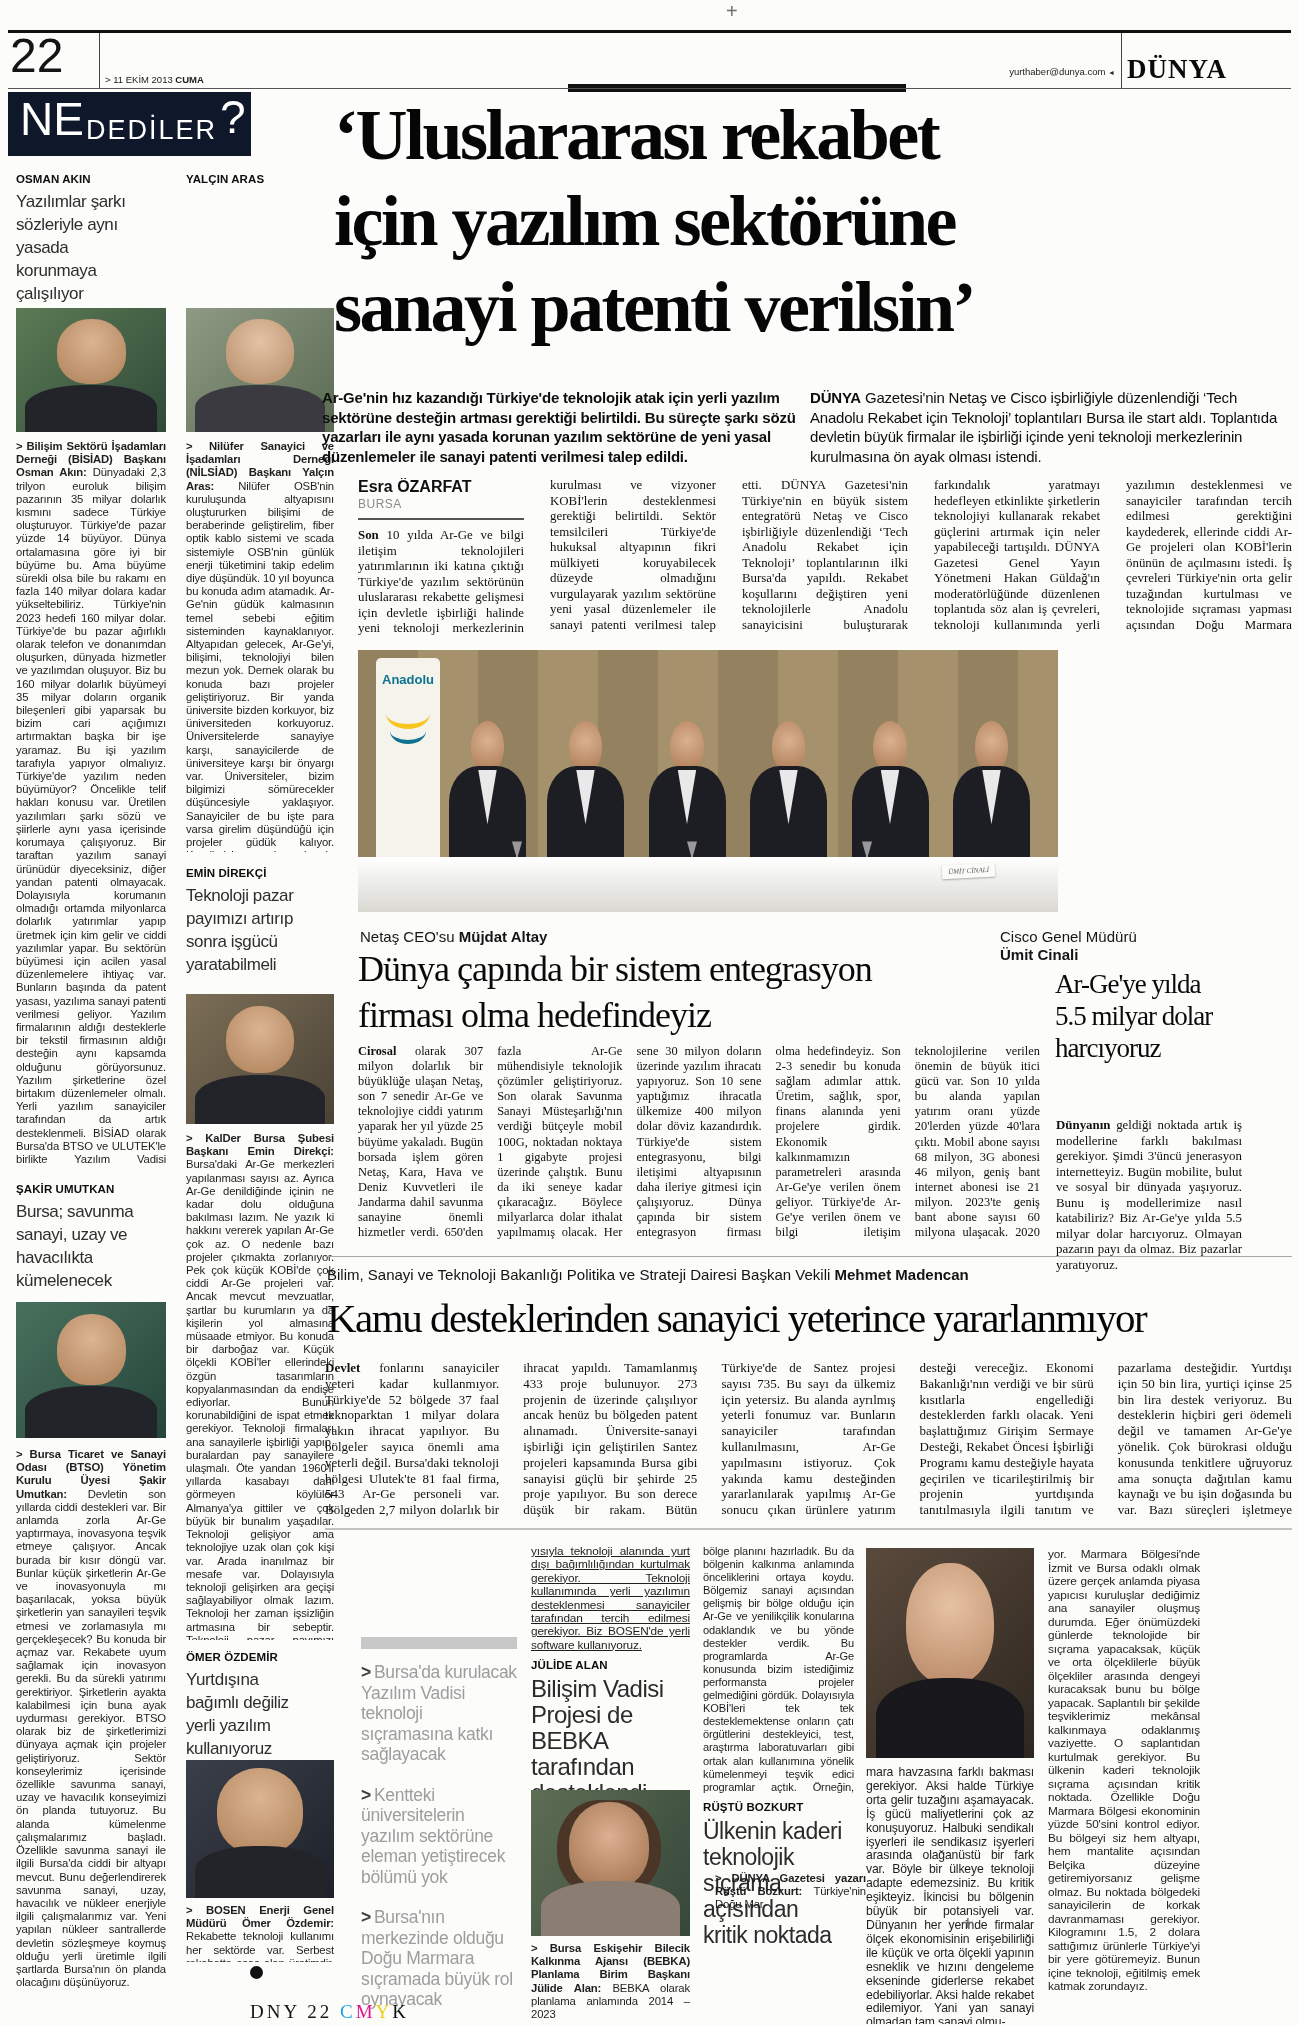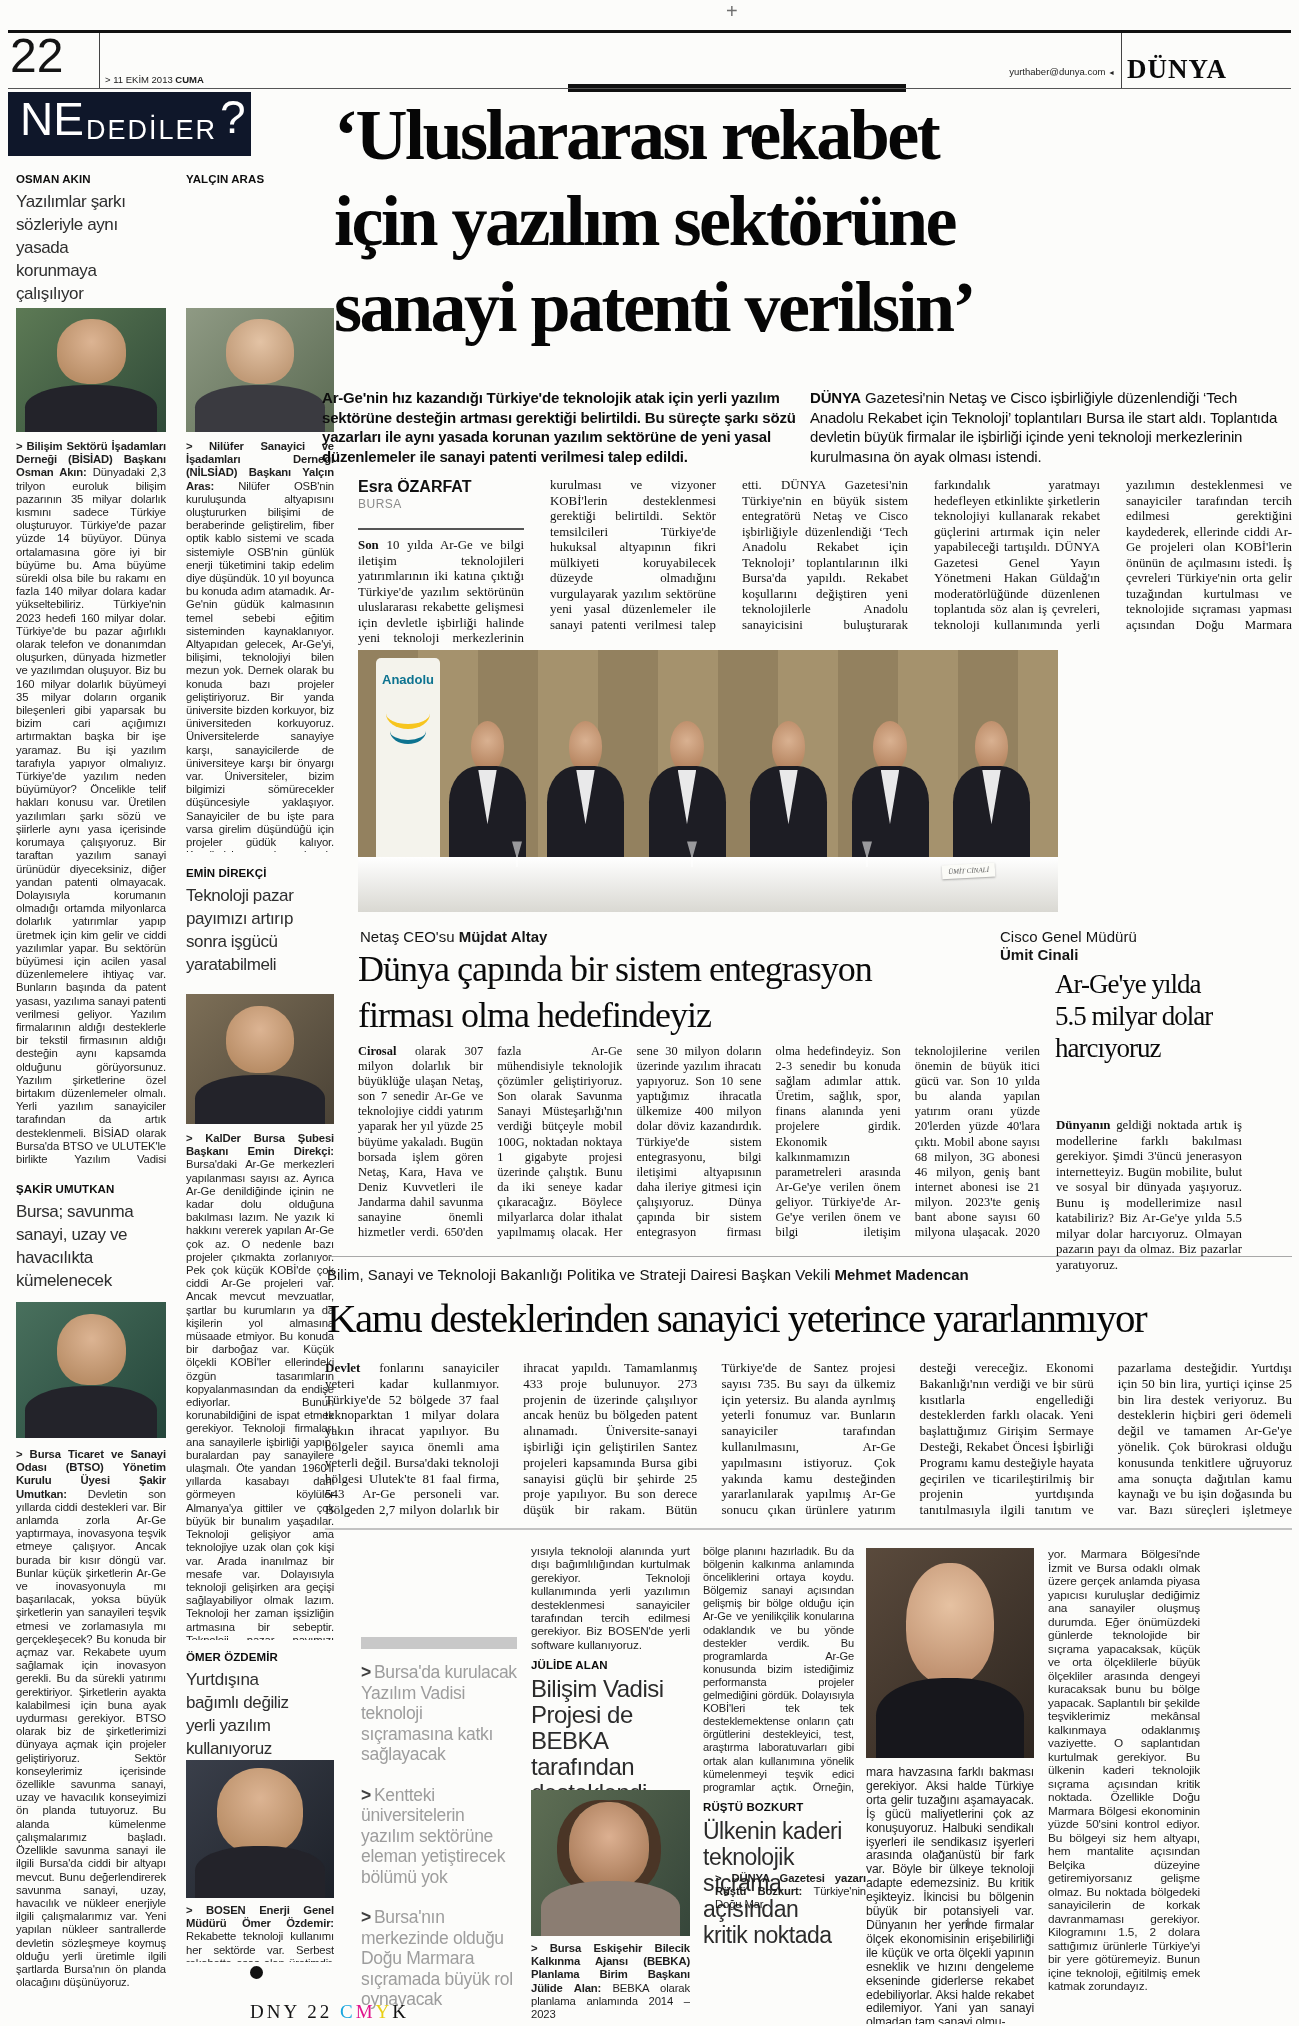--- a/index.html
+++ b/index.html
@@ -13,21 +13,21 @@
            letter-spacing:-0.15px;overflow:hidden;}
   .sb-body b{font-weight:bold;}
   .serif-body{font:12.9px/15.5px "Liberation Serif",serif;color:#101010;text-align:justify;overflow:hidden;}
   .serif-body b{font-weight:bold;}
   .cols5{column-count:5;column-gap:26px;column-fill:auto;}
   .deck{font:15px/19.5px "Liberation Sans",sans-serif;color:#0e0e0e;letter-spacing:-0.2px;overflow:hidden;}
   .main-headline{font:bold 72px/86px "Liberation Serif",serif;letter-spacing:-2.5px;color:#060606;white-space:pre-line;}
   .sec-headline{font:36px/46px "Liberation Serif",serif;letter-spacing:-1px;color:#0a0a0a;white-space:pre-line;}
   .byline-name{font:bold 16px/18px "Liberation Sans",sans-serif;}
   .byline-city{font:12px/16px "Liberation Sans",sans-serif;color:#8a8a8a;letter-spacing:0.5px;}
-  .byline-block{border-bottom:2px solid #555;padding-bottom:16px;margin-bottom:8px;break-inside:avoid;}
+  .byline-block{border-bottom:2px solid #555;padding-bottom:6px;margin-bottom:8px;break-inside:avoid;}
   .portrait{position:absolute;overflow:hidden;background:linear-gradient(135deg,#6c7f6a,#3c4c40);}
   .p-head{position:absolute;width:46%;height:52%;left:27%;top:9%;border-radius:48% 48% 44% 44%;
           background:radial-gradient(circle at 50% 35%,#dcb493,#b98e67 75%);}
   .p-suit{position:absolute;bottom:-2%;left:6%;width:88%;height:40%;border-radius:45% 45% 0 0;background:#23232a;}
   .gray-bullet{font:17.5px/20.5px "Liberation Sans",sans-serif;color:#9d9d9d;letter-spacing:-0.3px;margin-bottom:20px;}
   .gray-bullet .bm{color:#3f3f3f;font-weight:bold;margin-right:3px;}
   .banner{position:absolute;left:8px;top:92px;width:243px;height:64px;background:#0f172a;color:#fff;overflow:hidden;}
   .regmark{position:absolute;color:#6f6f6f;font:20px "Liberation Sans",sans-serif;}
   .mp-fig{position:absolute;bottom:21%;width:11%;height:52%;}
   .mp-fhead{position:absolute;left:28%;top:0;width:44%;height:38%;border-radius:50%;
@@ -219,21 +219,21 @@
       <span class="bm">&gt;</span><span>Bursa'da kurulacak Yazılım Vadisi teknoloji sıçramasına katkı sağlayacak</span>
     </div>
     <div class="gray-bullet">
       <span class="bm">&gt;</span><span>Kentteki üniversitelerin yazılım sektörüne eleman yetiştirecek bölümü yok</span>
     </div>
     <div class="gray-bullet">
       <span class="bm">&gt;</span><span>Bursa'nın merkezinde olduğu Doğu Marmara sıçramada büyük rol oynayacak</span>
     </div>
   </div>
 
-  <p class="sb-body abs" style="left:531px;top:1545px;width:159px;height:106px;margin:0;font-size:11.8px;line-height:13.4px;">yısıyla teknoloji alanında yurt dışı bağımlılığından kurtulmak gerekiyor. Teknoloji kullanımında yerli yazılımın desteklenmesi sanayiciler tarafından tercih edilmesi gerekiyor. Biz BOSEN'de yerli software kullanıyoruz.</p>
+  <p class="sb-body abs" style="left:531px;top:1545px;width:159px;height:106px;margin:0;font-size:11.8px;line-height:13.4px;text-decoration:underline;">yısıyla teknoloji alanında yurt dışı bağımlılığından kurtulmak gerekiyor. Teknoloji kullanımında yerli yazılımın desteklenmesi sanayiciler tarafından tercih edilmesi gerekiyor. Biz BOSEN'de yerli software kullanıyoruz.</p>
   <div class="kicker abs" style="left:531px;top:1658px;">JÜLİDE ALAN</div>
   <div class="abs" style="left:531px;top:1676px;width:162px;font:24px/26px 'Liberation Sans',sans-serif;color:#2b2b2b;letter-spacing:-0.5px;white-space:pre-line;">Bilişim Vadisi
 Projesi de BEBKA
 tarafından
 desteklendi</div>
   <div class="portrait" style="left:531px;top:1790px;width:159px;height:146px;background:linear-gradient(120deg,#5e6e54,#36463a);">
     <div class="p-head" style="width:50%;height:60%;left:24%;top:8%;background:radial-gradient(circle at 50% 40%,#dcb091,#a87a58 80%);box-shadow:-8px 2px 0 4px #4a3526,8px 2px 0 4px #4a3526;"></div>
     <div class="p-suit" style="background:#8b7d72;"></div>
   </div>
   <p class="sb-body abs" style="left:531px;top:1942px;width:159px;height:76px;margin:0;">

